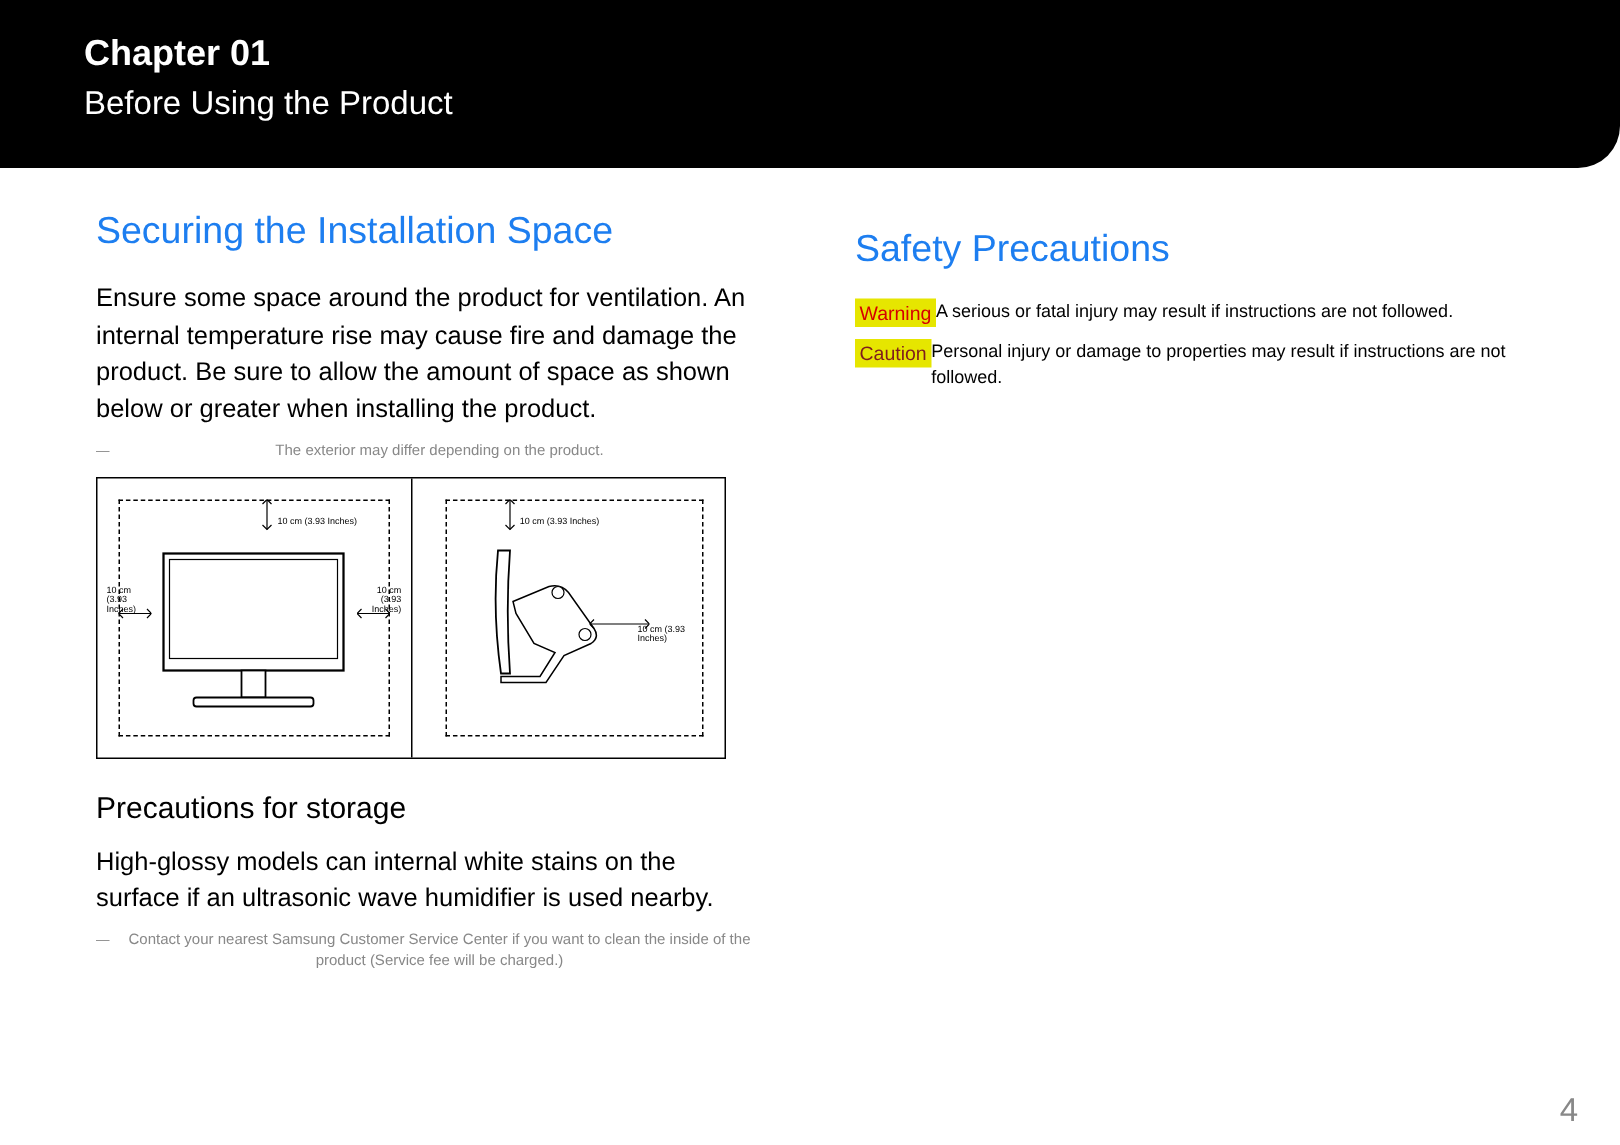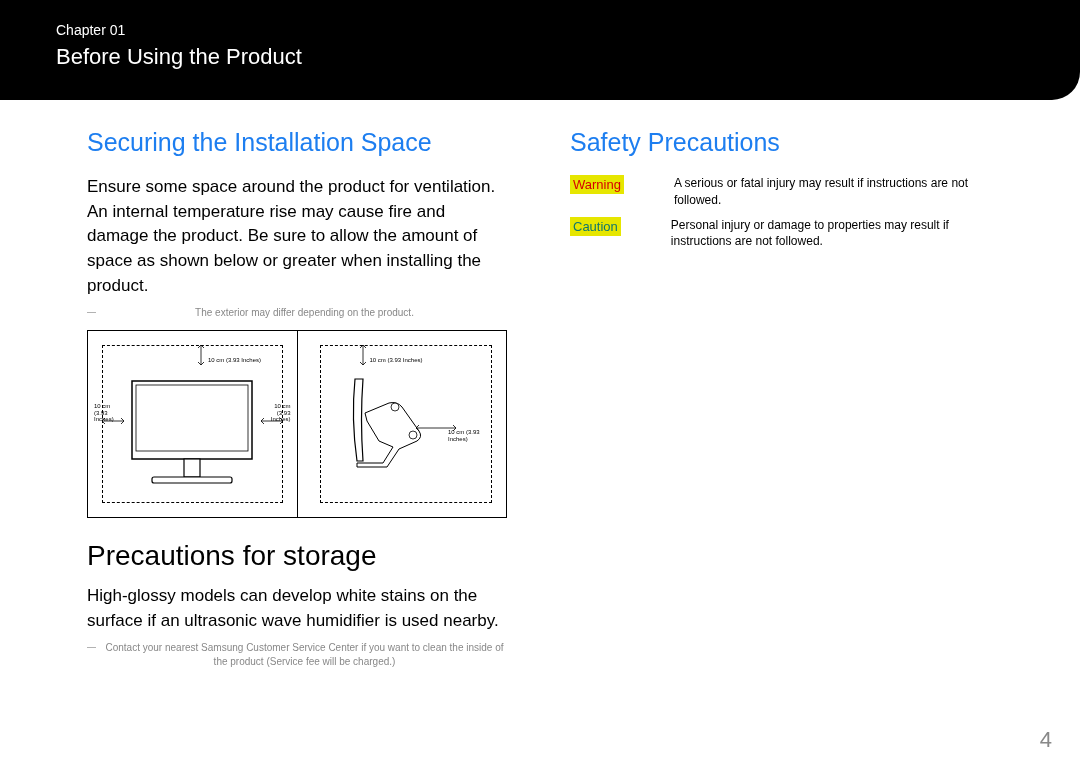--- a/index.html
+++ b/index.html
@@ -12,35 +12,35 @@
     position: relative;
   }
   .header {
     background: #000;
     color: #fff;
     padding: 22px 56px 30px;
     border-bottom-right-radius: 28px;
     margin-bottom: 28px;
   }
   .chapter-label {
-    font-size: 14px;
-    font-weight: 400;
+    font-size: 24px;
+    font-weight: 700;
     margin-bottom: 6px;
   }
   .chapter-title {
     font-size: 22px;
     font-weight: 400;
   }
   .content {
     display: flex;
-    padding: 0 87px;
+    padding: 0 64px;
     gap: 60px;
   }
   .col-left { flex: 1; max-width: 490px; }
-  .col-right { flex: 1; }
+  .col-right { flex: 1; margin-top: 12px; }
   h2.section-title {
     color: #1d7ef0;
     font-size: 25px;
     font-weight: 500;
     margin-bottom: 18px;
   }
   p.body-text {
     font-size: 17px;
     line-height: 1.45;
     margin-bottom: 8px;
@@ -81,39 +81,38 @@
   .dashed-rect {
     position: absolute;
     border: 1px dashed #000;
   }
   .measure-label {
     position: absolute;
     font-size: 6px;
     line-height: 1.1;
   }
   h3.subsection-title {
-    font-size: 28px;
+    font-size: 20px;
     font-weight: 400;
     margin-bottom: 12px;
   }
   .precaution-row {
     display: flex;
-    gap: 50px;
     margin-bottom: 8px;
     align-items: flex-start;
   }
   .badge {
     background: #e6e600;
     padding: 2px 3px;
     font-size: 13px;
     font-weight: 400;
     white-space: nowrap;
   }
   .badge-warning { color: #d60000; }
-  .badge-caution { color: #0f766e; }
+  .badge-caution { color: #7f1d1d; }
   .precaution-text {
     font-size: 12px;
     line-height: 1.4;
     flex: 1;
   }
   .page-number {
     position: absolute;
     bottom: 10px;
     right: 28px;
     font-size: 22px;
@@ -186,21 +185,21 @@
           </svg>
         <svg style="position:absolute; top:92px; right:50px;" width="40" height="10">
             <line x1="0" y1="5" x2="40" y2="5" stroke="#000" stroke-width="0.8"></line>
             <polyline points="3,2 0,5 3,8" fill="none" stroke="#000" stroke-width="0.8"></polyline>
             <polyline points="37,2 40,5 37,8" fill="none" stroke="#000" stroke-width="0.8"></polyline>
           </svg>
       </div>
     </div>
 
     <h3 class="subsection-title">Precautions for storage</h3>
-    <p class="body-text">High-glossy models can develop white stains on the surface if an ultrasonic wave humidifier is used nearby.</p>
+    <p class="body-text">High-glossy models can internal white stains on the surface if an ultrasonic wave humidifier is used nearby.</p>
     <p class="footnote">Contact your nearest Samsung Customer Service Center if you want to clean the inside of the product (Service fee will be charged.)</p>
   </div>
 
   <div class="col-right">
     <h2 class="section-title">Safety Precautions</h2>
 
     <div class="precaution-row">
       <span class="badge badge-warning">Warning</span>
       <span class="precaution-text">A serious or fatal injury may result if instructions are not followed.</span>
     </div>

